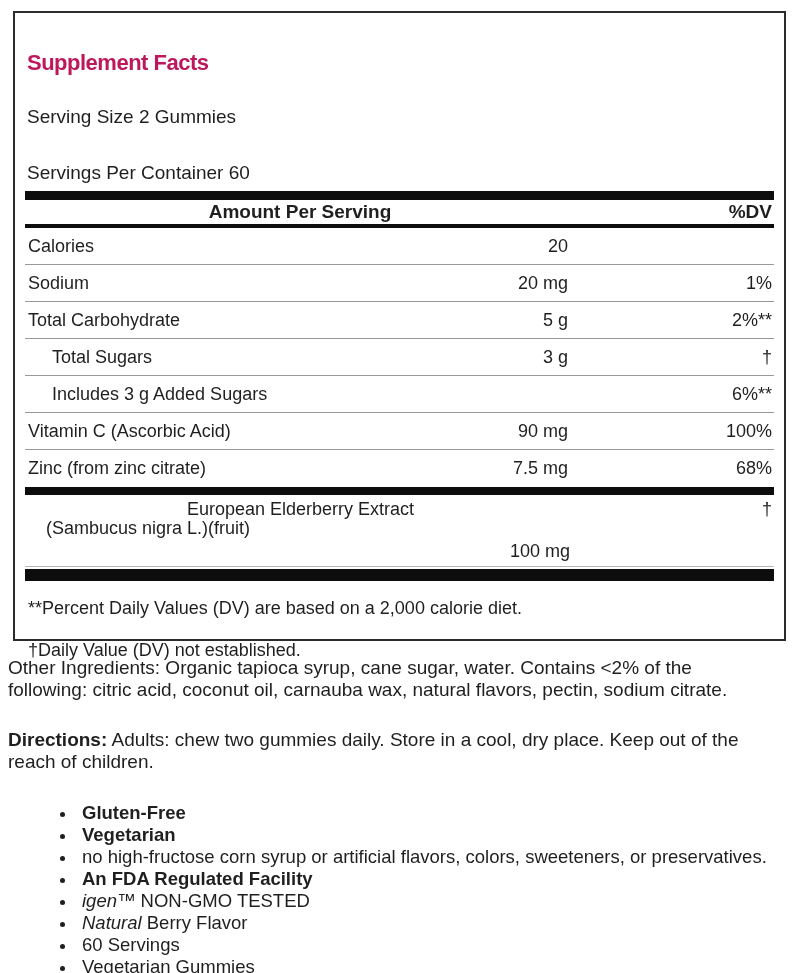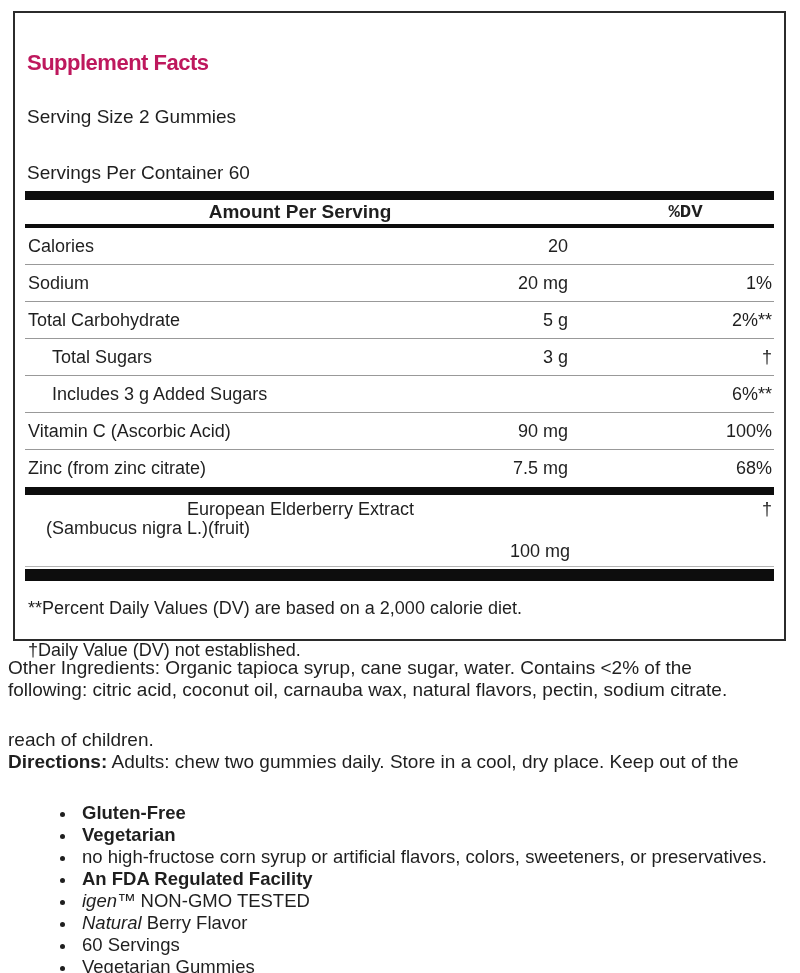--- a/index.html
+++ b/index.html
@@ -20,21 +20,21 @@
   .serving-line.first{margin-top:27px;}
 
   .bar{background:#0d0d0d;}
   .bar-9{height:9px;margin-top:8px;}
   .bar-4{height:4px;}
   .bar-8{height:8px;}
   .bar-12{height:12px;margin-top:2px;}
 
   .hdr-row{display:flex;align-items:center;height:24px;font-weight:bold;font-size:19px;gap:24px;}
   .hdr-amount{width:550px;text-align:center;}
-  .hdr-dv{flex:1;text-align:center;padding-right:2px;font-family:Liberation Mono, monospace;}
+  .hdr-dv{flex:1;text-align:right;padding-right:2px;}
 
   .nrow{display:flex;align-items:center;height:37px;box-sizing:border-box;
         border-bottom:1px solid #999;font-size:18px;}
   .nrow.last{border-bottom:none;}
   .c-name{flex:1;padding-left:3px;}
   .c-name.indent{padding-left:27px;}
   .c-amt{width:145px;text-align:right;padding-right:5px;}
   .c-dv{width:199px;text-align:right;padding-right:2px;}
 
   .ext{font-size:18px;}
@@ -133,22 +133,22 @@
     <div class="footnote fn1">**Percent Daily Values (DV) are based on a 2,000 calorie diet.</div>
     <div class="footnote fn2">†Daily Value (DV) not established.</div>
   </div>
 
   <div class="below other-ing">
     <div>Other Ingredients: Organic tapioca syrup, cane sugar, water. Contains &lt;2% of the</div>
     <div>following: citric acid, coconut oil, carnauba wax, natural flavors, pectin, sodium citrate.</div>
   </div>
 
   <div class="below directions">
+    <div><span class="b">Directions:</span><span> Adults: chew two gummies daily. Store in a cool, dry place. Keep out of the</span></div>
     <div>reach of children.</div>
-    <div><span class="b">Directions:</span><span> Adults: chew two gummies daily. Store in a cool, dry place. Keep out of the</span></div>
   </div>
 
   <ul class="claims">
     <li><span class="b">Gluten-Free</span></li>
     <li><span class="b">Vegetarian</span></li>
     <li><span>no high-fructose corn syrup or artificial flavors, colors, sweeteners, or preservatives.</span></li>
     <li><span class="b">An FDA Regulated Facility</span></li>
     <li><span class="i">igen™</span><span> NON-GMO TESTED</span></li>
     <li><span class="i">Natural</span><span> Berry Flavor</span></li>
     <li><span>60 Servings</span></li>

